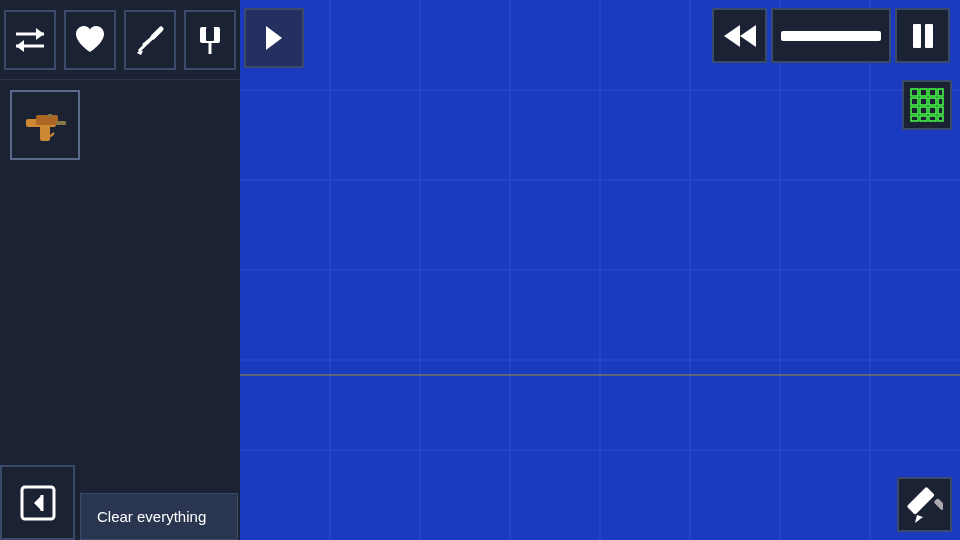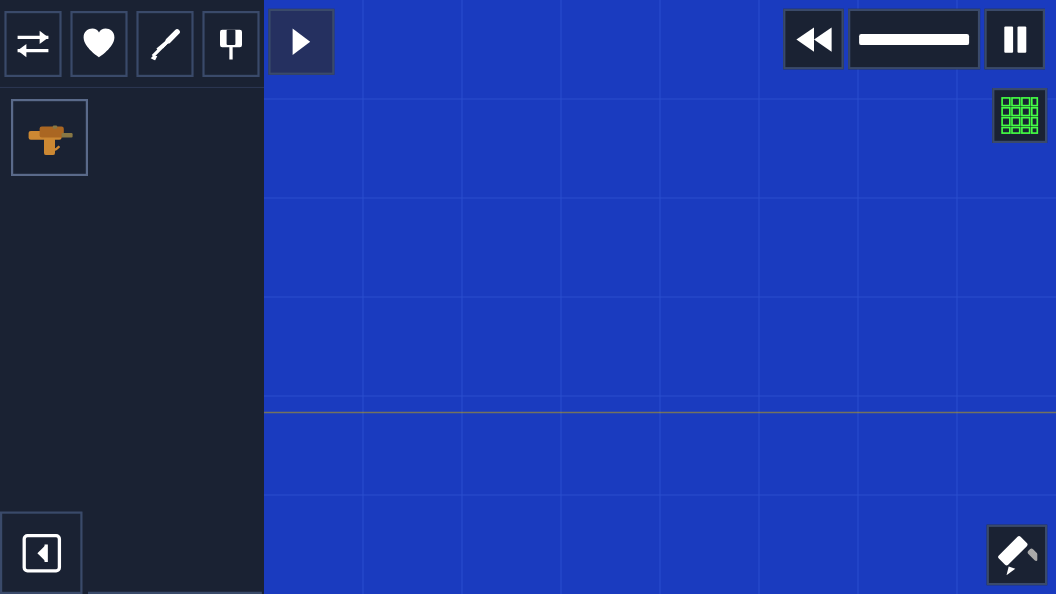--- a/index.html
+++ b/index.html
@@ -344,20 +344,21 @@
 
 <div class="bottom-left-btn">
   <svg width="40" height="40" viewBox="0 0 40 40">
     <rect x="4" y="4" width="32" height="32" rx="3" fill="none" stroke="white" stroke-width="3"></rect>
     <line x1="24" y1="12" x2="24" y2="28" stroke="white" stroke-width="3"></line>
     <polygon points="16,20 24,12 24,28" fill="white"></polygon>
   </svg>
 </div>
 
 <div class="context-menu">
+  <div class="context-menu-item">Clear everything</div>
 </div>
 
 <div class="bottom-right-btn">
   <svg width="36" height="36" viewBox="0 0 36 36">
 
     <rect x="6" y="4" width="12" height="28" rx="2" fill="white" transform="rotate(45 18 18)"></rect>
     <polygon points="10,28 8,36 16,30" fill="white"></polygon>
     <rect x="22" y="4" width="12" height="6" rx="2" fill="#aaaaaa" transform="rotate(45 18 18)"></rect>
   </svg>
 </div>

